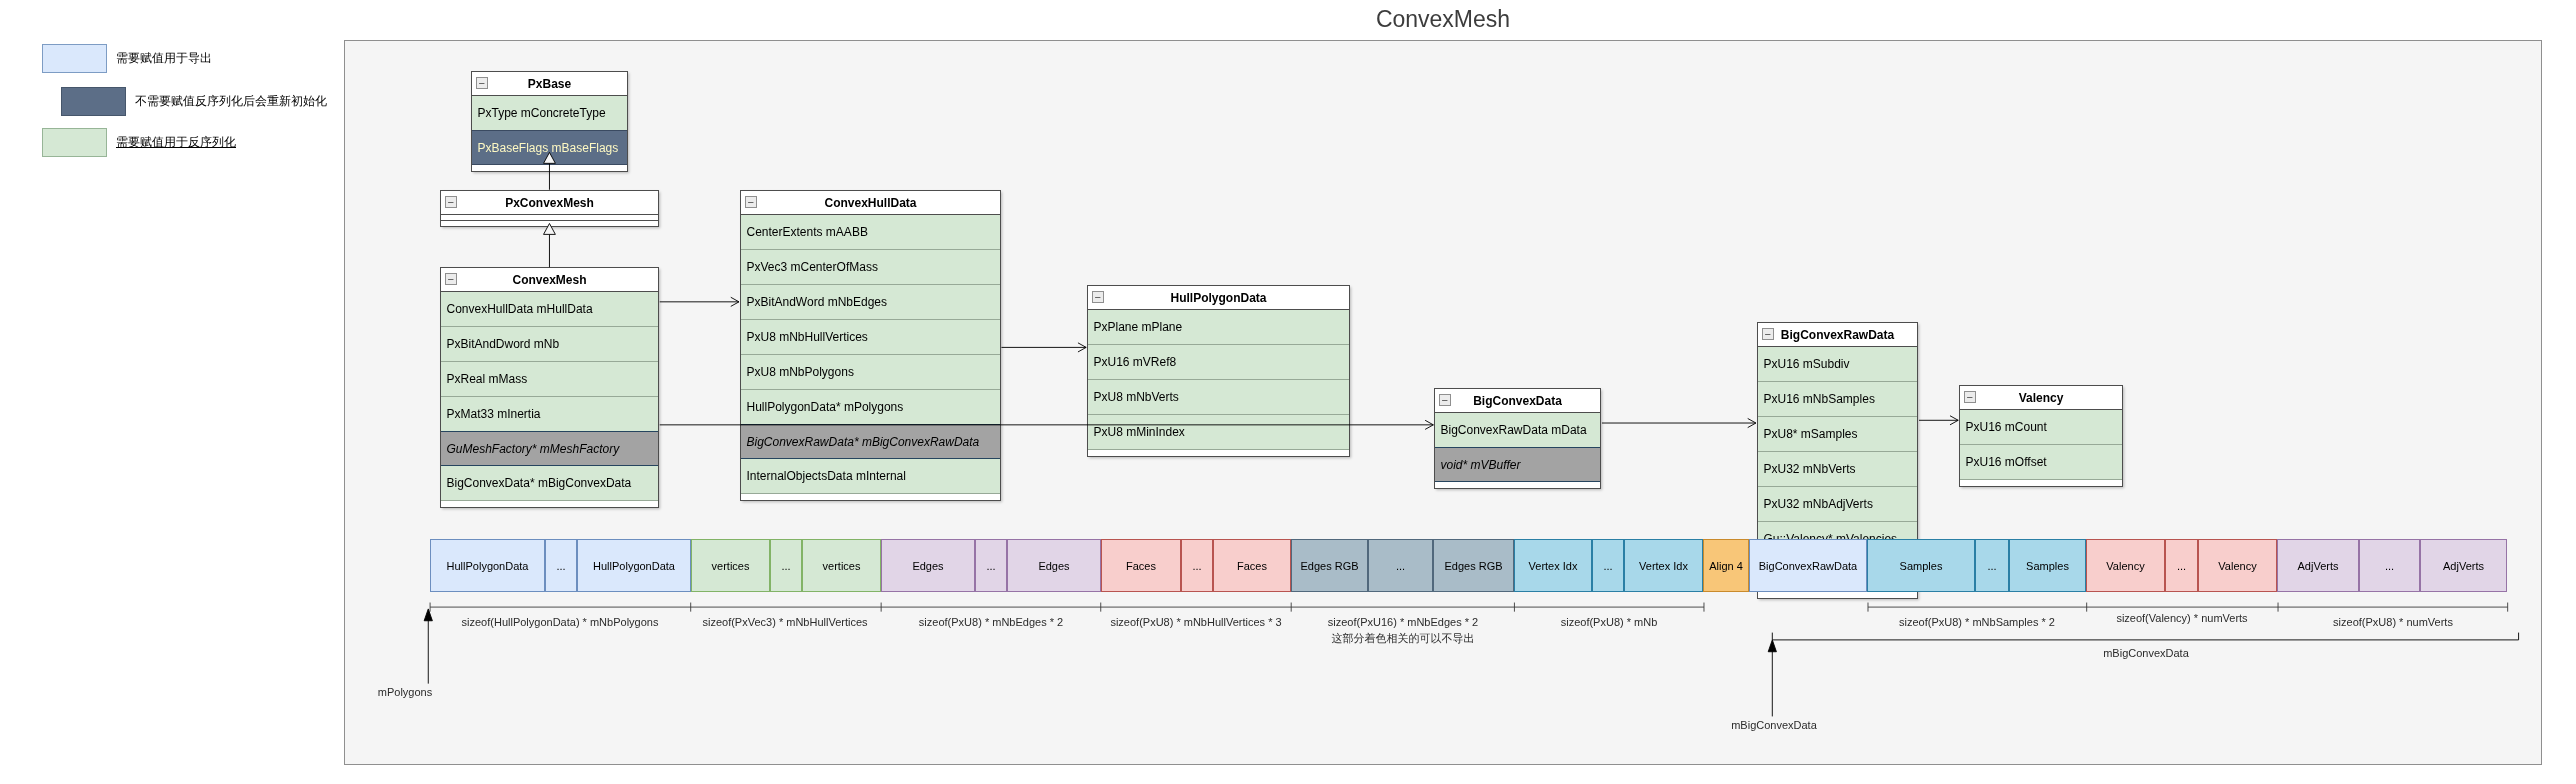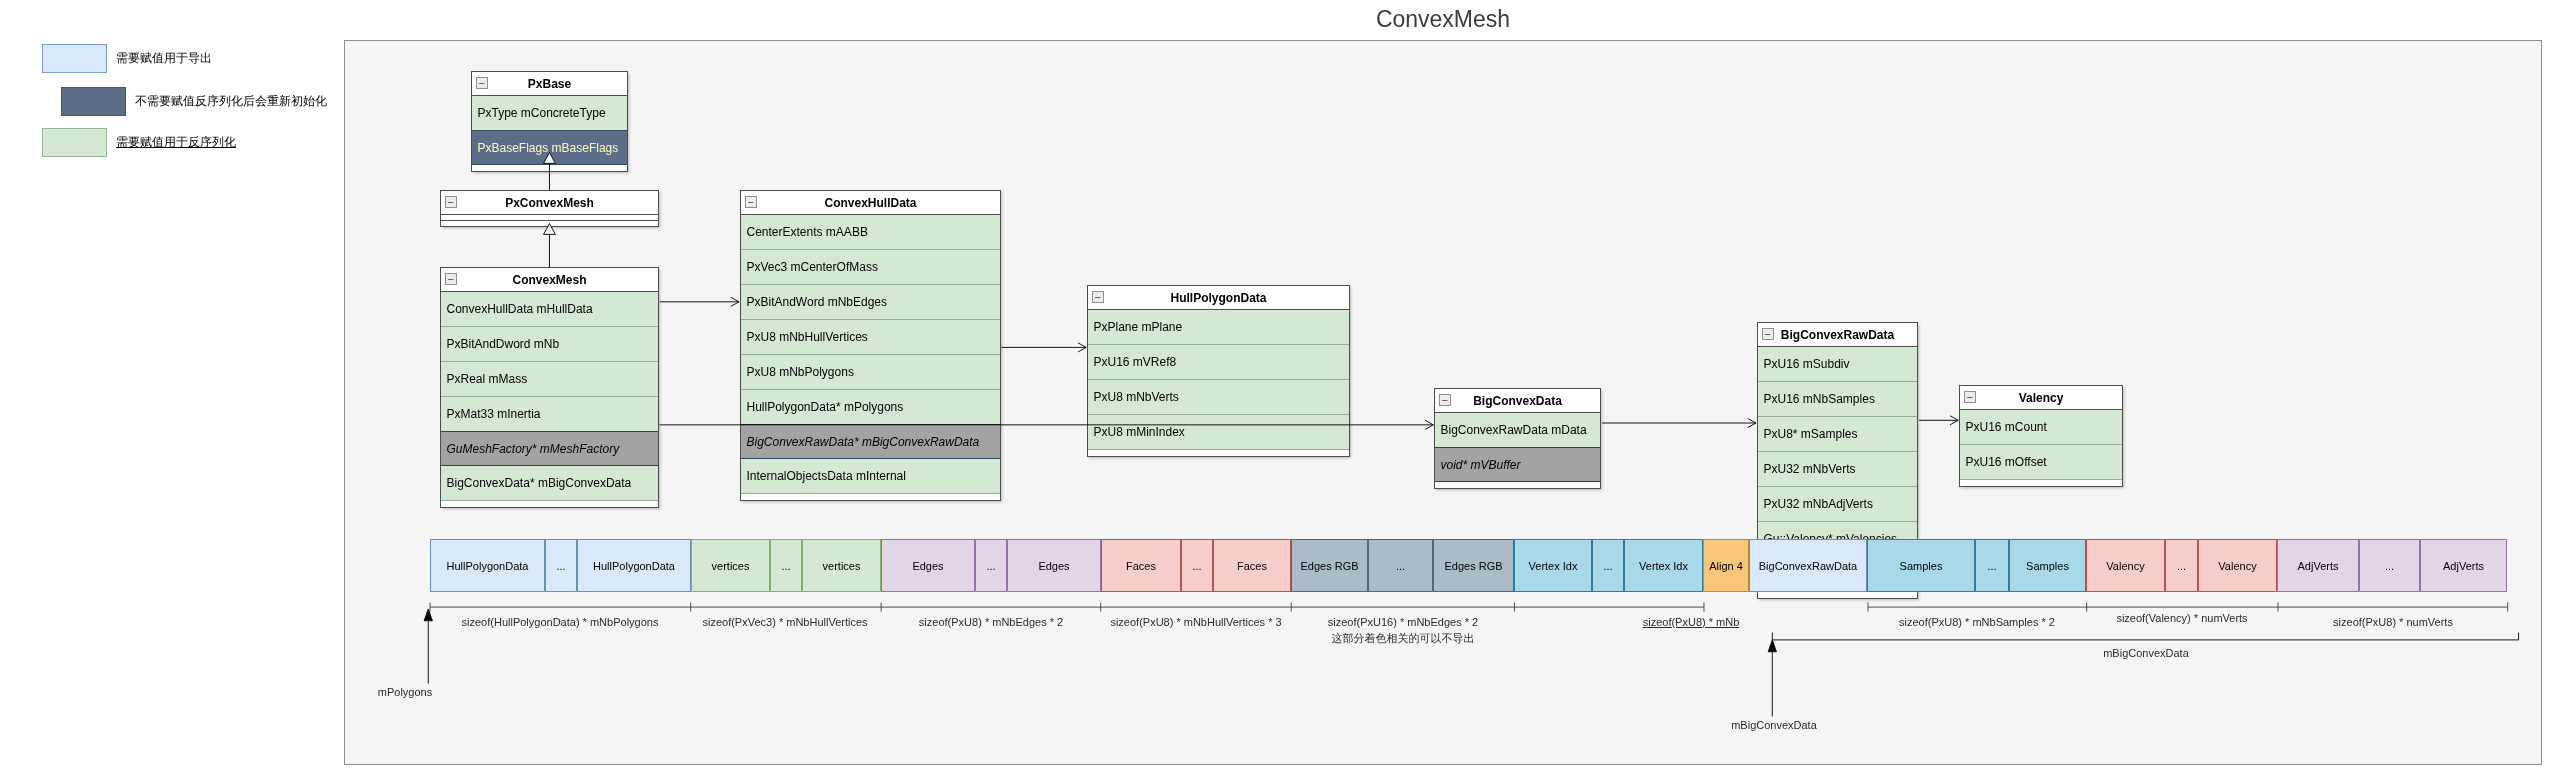--- a/index.html
+++ b/index.html
@@ -184,21 +184,21 @@
       <div class="cell" style="width: 87px; background: rgb(225, 213, 231); border-color: rgb(150, 115, 166);">AdjVerts</div>
     </div>
 
   <div id="labels">
       <div class="sizelabel" style="left: 560px; top: 616px;">sizeof(HullPolygonData) * mNbPolygons</div>
       <div class="sizelabel" style="left: 785px; top: 616px;">sizeof(PxVec3) * mNbHullVertices</div>
       <div class="sizelabel" style="left: 991px; top: 616px;">sizeof(PxU8) * mNbEdges * 2</div>
       <div class="sizelabel" style="left: 1196px; top: 616px;">sizeof(PxU8) * mNbHullVertices * 3</div>
       <div class="sizelabel" style="left: 1403px; top: 616px;">sizeof(PxU16) * mNbEdges * 2</div>
       <div class="sizelabel" style="left: 1403px; top: 631px;">这部分着色相关的可以不导出</div>
-      <div class="sizelabel" style="left: 1691px; top: 616px; text-decoration: underline;">sizeof(PxU8) * mNb</div>
+      <div class="sizelabel" style="left: 1609px; top: 616px;">sizeof(PxU8) * mNb</div>
       <div class="sizelabel" style="left: 1977px; top: 616px;">sizeof(PxU8) * mNbSamples * 2</div>
       <div class="sizelabel" style="left: 2182px; top: 612px;">sizeof(Valency) * numVerts</div>
       <div class="sizelabel" style="left: 2393px; top: 616px;">sizeof(PxU8) * numVerts</div>
     </div>
 
   <div class="ptrlabel" style="left:405px;top:686px;">mPolygons</div>
   <div class="ptrlabel" style="left:1774px;top:719px;">mBigConvexData</div>
   <div class="ptrlabel" style="left:2146px;top:647px;">mBigConvexData</div>
 
   <svg class="overlay" width="2576" height="785" viewBox="0 0 2827 861">

